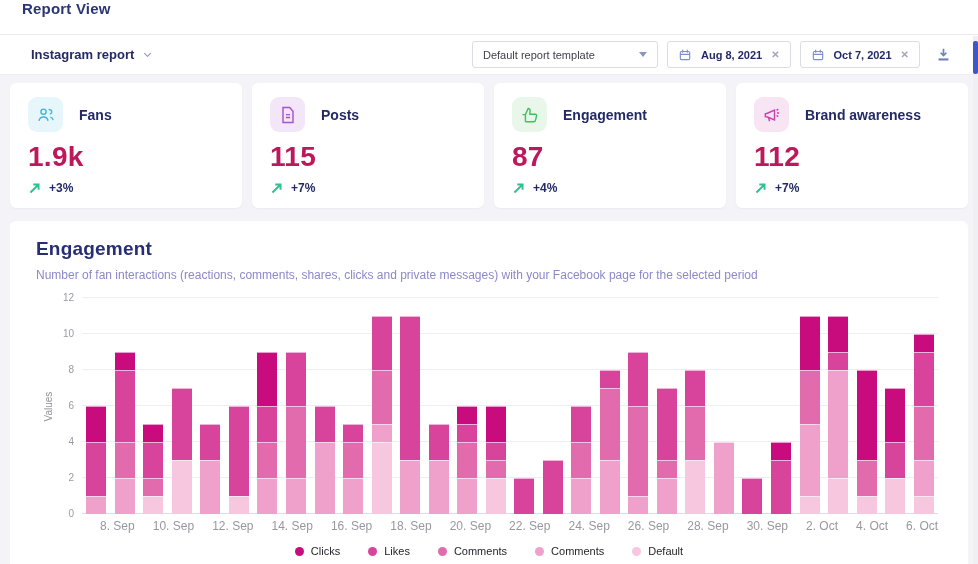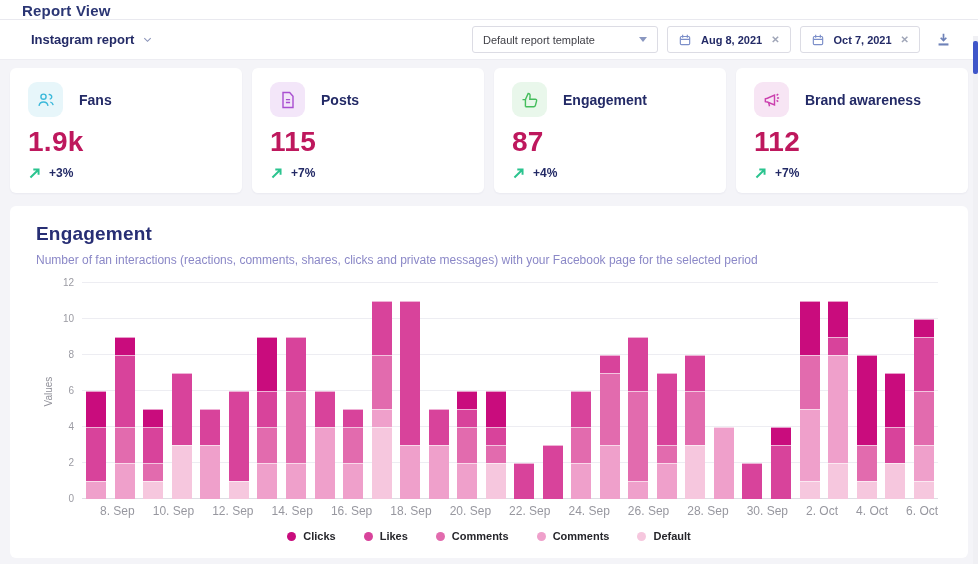--- a/index.html
+++ b/index.html
@@ -1,21 +1,21 @@
 <!DOCTYPE html>
 <html><head>
 <meta charset="utf-8">
 <style>
   * { margin:0; padding:0; box-sizing:border-box; }
   html,body { width:978px; height:564px; overflow:hidden; }
   body { font-family:"Liberation Sans", sans-serif; background:#f4f4f8; color:#232a66; }
   .app { width:978px; height:564px; position:relative; overflow:hidden; }
 
   
-  .header { height:20px; background:#fff; border-bottom:1px solid #e9e9ef; display:flex; align-items:flex-end; padding:0 22px; }
+  .header { height:35px; background:#fff; border-bottom:1px solid #e9e9ef; display:flex; align-items:flex-start; padding:0 22px; }
   .header-title { font-size:15px; font-weight:600; color:#2b3674; letter-spacing:.2px; }
 
   
   .toolbar { height:40px; background:#fff; border-bottom:1px solid #ededf2; display:flex; align-items:center; justify-content:space-between; padding:0 26px 0 14px; }
   .report-name { display:flex; align-items:center; gap:8px; cursor:pointer;padding-left:17px; }
   .report-name span { font-size:13px; font-weight:700; color:#232a66; }
   .chev { width:11px; height:11px; stroke:#8a93b8; fill:none; stroke-width:2.4; }
   .controls { display:flex; align-items:center; gap:9px;padding-left:25px; }
   .select-box { width:186px; height:27px; border:1px solid #dcdce4; border-radius:3px; background:#fff; display:flex; align-items:center; justify-content:space-between; padding:0 10px; cursor:pointer; }
   .select-box .sel-label { font-size:11px; color:#3f3f46; }
@@ -60,21 +60,21 @@
   .bar-col { flex:1; display:flex; align-items:flex-end; justify-content:center; height:100%; cursor:pointer; }
   .bar { width:20px; display:flex; flex-direction:column; }
   .seg { width:100%; box-shadow:inset 0 1px 0 rgba(255,255,255,.6); }
   .xlabels-row { display:flex; margin-top:5px; }
   .xlab { flex:1; text-align:center; font-size:12px; color:#97979f; white-space:nowrap; }
 
   
   .legend { display:flex; justify-content:center; gap:28px; margin-top:12px; }
   .legend-item { display:flex; align-items:center; gap:7px; cursor:pointer; }
   .legend-dot { width:9px; height:9px; border-radius:50%; }
-  .legend-text { font-size:11px; font-weight:700; color:#26262b; }
+  .legend-text { font-size:11px; font-weight:400; color:#26262b; }
 </style>
 </head>
 <body>
 
 <div class="app">
 
   <div class="header">
     <div class="header-title">Report View</div>
   </div>
 

